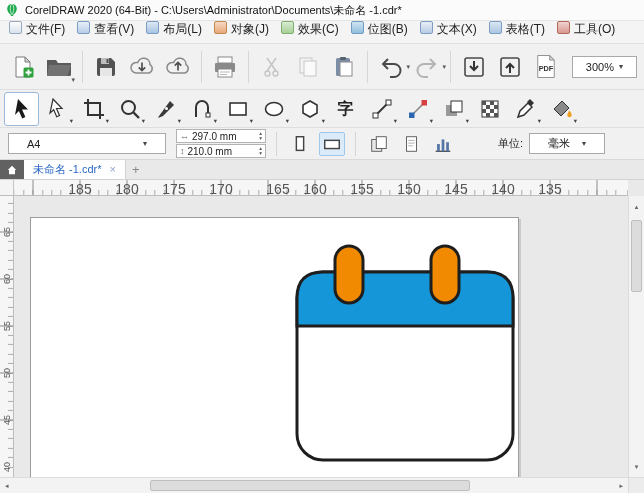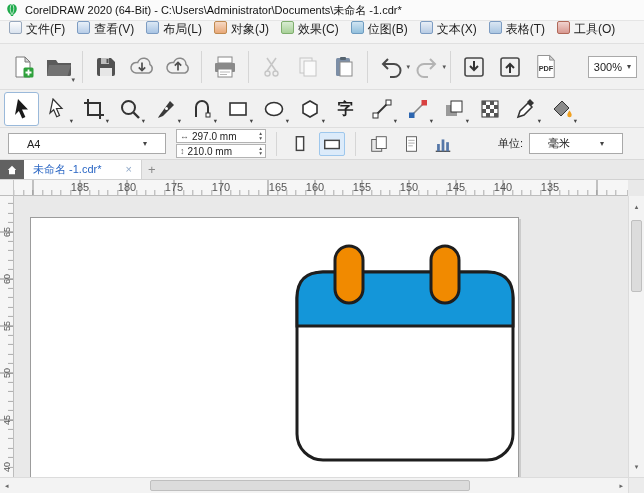--- a/index.html
+++ b/index.html
@@ -25,59 +25,59 @@
   .mi-7{background:linear-gradient(#e8eef6,#b8cce4);border:1px solid #7d9cc2}
   .mi-8{background:linear-gradient(#dae6f2,#aac6e2);border:1px solid #7d9cc2}
   .mi-9{background:linear-gradient(#f0d2ce,#d89890);border:1px solid #b06858}
 
   
   .std-toolbar{flex:0 0 46px;display:flex;align-items:center;padding:0 5px;background:#f1f1f1;border-bottom:1px solid #dedede}
   .tb-btn{width:36px;height:40px;display:flex;align-items:center;justify-content:center;position:relative;border-radius:3px}
   .tb-caret{position:absolute;right:2px;bottom:4px;font-size:7px;color:#555;line-height:1}
   .tb-caret.side{right:-1px;bottom:auto;top:16px}
   .tb-sep{width:1px;height:32px;background:#d6d6d6;margin:0 5px;flex:0 0 1px}
-  .zoom-combo{margin-left:auto;margin-right:2px;display:flex;align-items:center;justify-content:space-between;border:1px solid #a9a9a9;background:#fff;height:22px;padding:0 5px;min-width:48px;font-size:11px}
+  .zoom-combo{margin-left:auto;margin-right:2px;display:flex;align-items:center;justify-content:space-between;border:1px solid #a9a9a9;background:#fff;height:22px;padding:0 13px;min-width:48px;font-size:11px}
   .combo-caret{font-size:8px;color:#444;margin-left:5px}
 
   
   .toolbox{flex:0 0 38px;display:flex;align-items:center;padding:0 4px;background:#f1f1f1;border-bottom:1px solid #dedede;gap:1px}
   .tool-btn{width:35px;height:34px;display:flex;align-items:center;justify-content:center;position:relative;border-radius:3px}
   .tool-btn.active{background:#ffffff;border:1px solid #9ab9da}
   .tool-caret{position:absolute;right:2px;bottom:1px;font-size:6.5px;color:#444;line-height:1}
   .text-tool-glyph{font-size:16px;font-weight:bold;color:#222;line-height:1}
 
   
   .propbar{flex:0 0 32px;display:flex;align-items:center;padding:0 8px;background:#f1f1f1;border-bottom:1px solid #d9d9d9;gap:6px}
   .combo{display:flex;align-items:center;justify-content:space-between;background:#fff;border:1px solid #a9a9a9;height:21px;padding:0 18px;font-size:11px}
   .page-size-combo{width:158px}
-  .units-combo{width:94px}
+  .units-combo{width:76px}
   .dim-block{display:flex;flex-direction:column;gap:1px;margin-left:4px}
   .dim-row{display:flex;align-items:center;background:#fff;border:1px solid #b3b3b3;height:14px;width:90px;font-size:10px;padding:0 3px;gap:3px}
   .dim-icon{font-size:9px;color:#666;line-height:1}
   .dim-val{white-space:nowrap}
   .spin{margin-left:auto;display:flex;flex-direction:column;font-size:5.5px;color:#555;line-height:1}
   .icon-btn{width:26px;height:24px;display:flex;align-items:center;justify-content:center;border-radius:2px;position:relative}
   .icon-btn.pressed{background:#dcebfa;border:1px solid #9ec7ec}
   .pb-sep{width:1px;height:24px;background:#d6d6d6;margin:0 4px;flex:0 0 1px}
   .units-label{font-size:11px;margin-left:36px;white-space:nowrap}
 
   
   .tabbar{flex:0 0 20px;background:#e9e9e9;display:flex;align-items:stretch;border-bottom:1px solid #d2d2d2}
   .home-btn{width:24px;background:#616161;display:flex;align-items:center;justify-content:center}
-  .doc-tab{background:#fff;display:flex;align-items:center;gap:24px;padding:0 9px;border-right:1px solid #d2d2d2;font-size:11px;color:#2a66c4;white-space:nowrap}
+  .doc-tab{background:#fff;display:flex;align-items:center;gap:8px;padding:0 9px;border-right:1px solid #d2d2d2;font-size:11px;color:#2a66c4;white-space:nowrap}
   .tab-close{color:#8fa8c8;font-size:11px;line-height:1}
   .new-tab{width:20px;display:flex;align-items:center;justify-content:center;color:#888;font-size:13px}
 
   
   .workspace{position:relative;flex:1;background:#e9e9e9;overflow:hidden}
   .ruler-corner{position:absolute;left:0;top:0;width:14px;height:16px;background:#f4f4f4;border-right:1px solid #c6c6c6;border-bottom:1px solid #bdbdbd}
   .hruler{position:absolute;left:14px;top:0;right:16px;height:16px;background:#f6f6f6;border-bottom:1px solid #bdbdbd;overflow:hidden}
   .hruler::before{content:"";position:absolute;left:0;right:0;bottom:0;height:5px;background:repeating-linear-gradient(to right,transparent 0 8.4px,#ababab 8.4px 9.4px);background-position:-8.7px 0}
   .hruler::after{content:"";position:absolute;inset:0;background:repeating-linear-gradient(to right,transparent 0 46px,#8b8b8b 46px 47px);background-position:-27.5px 0}
-  .hruler span{position:absolute;top:1px;font-size:11px;color:#555;transform:translateX(-50%);z-index:2}
+  .hruler span{position:absolute;top:1px;font-size:14px;color:#555;transform:translateX(-50%);z-index:2}
   .vruler{position:absolute;left:0;top:16px;width:14px;bottom:16px;background:#f6f6f6;border-right:1px solid #bdbdbd;overflow:hidden}
   .vruler::before{content:"";position:absolute;top:0;bottom:0;right:0;width:5px;background:repeating-linear-gradient(to bottom,transparent 0 8.4px,#ababab 8.4px 9.4px);background-position:0 -1.1px}
   .vruler::after{content:"";position:absolute;inset:0;background:repeating-linear-gradient(to bottom,transparent 0 46px,#8b8b8b 46px 47px);background-position:0 -10.5px}
   .vruler span{position:absolute;left:50%;font-size:9px;color:#555;transform:translate(-50%,-50%) rotate(-90deg);z-index:2}
   .canvas{position:absolute;left:14px;top:16px;right:16px;bottom:16px;background:#e9e9e9;overflow:hidden}
   .page{position:absolute;left:16px;top:21px;width:489px;height:340px;background:#fff;border:1px solid #9c9c9c;box-shadow:2px 2px 0 rgba(0,0,0,.12)}
   .drawing{position:absolute;left:266px;top:46px}
 
   
   .vscroll{position:absolute;right:0;top:16px;width:16px;bottom:16px;background:#f3f3f3;border-left:1px solid #dcdcdc;display:flex;flex-direction:column;align-items:center}

